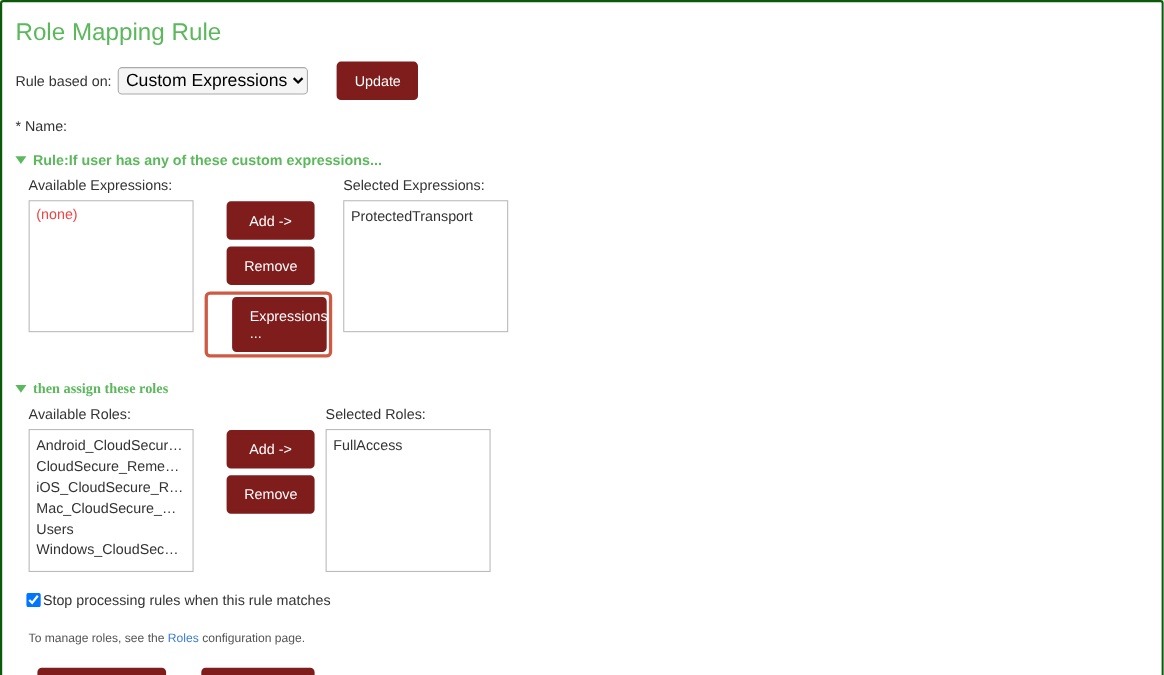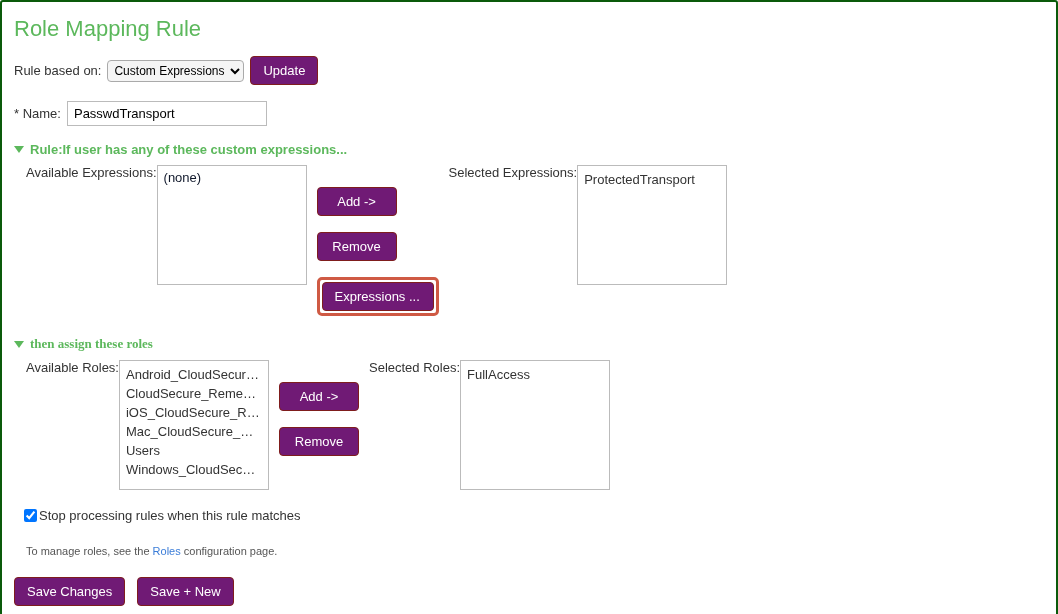--- a/index.html
+++ b/index.html
@@ -5,36 +5,36 @@
   * { box-sizing: border-box; margin: 0; padding: 0; }
   body { font-family: Arial, Helvetica, sans-serif; font-size: 13px; color: #333; background: #fff; width: 1058px; }
   .outer-border { border: 2px solid #0a5a0a; border-radius: 3px; padding: 8px 12px 12px 12px; }
   .breadcrumb { font-size: 12px; margin-bottom: 6px; }
   .breadcrumb a { color: #3b7dd8; text-decoration: none; }
   .breadcrumb .sep { color: #555; margin: 0 3px; }
   .breadcrumb .current { color: #555; }
   h1.page-title { color: #5cb85c; font-size: 22px; font-weight: 500; margin: 6px 0 14px 0; }
   .row { display: flex; align-items: center; gap: 6px; margin-bottom: 16px; }
   .label { font-size: 13px; color: #333; }
-  select.native { font-size: 12px; padding: 2px 2px; border: 1px solid #aaa; border-radius: 4px; background: #f5f5f5; }
-  .btn { background: #701a75; color: #fff; border: 1px solid #7f1d1d; border-radius: 4px; padding: 6px 12px; font-size: 13px; cursor: pointer; display: inline-block; }
+  select.native { font-size: 16px; padding: 2px 2px; border: 1px solid #aaa; border-radius: 4px; background: #f5f5f5; }
+  .btn { background: #7f1d1d; color: #fff; border: 4px solid #7f1d1d; border-radius: 4px; padding: 6px 12px; font-size: 13px; cursor: pointer; display: inline-block; margin-left: 20px; }
   .text-input { border: 1px solid #bbb; padding: 4px 6px; font-size: 13px; width: 200px; }
   .section-header { display: flex; align-items: center; gap: 6px; margin: 10px 0 8px 0; font-size: 13px; font-weight: bold; color: #5cb85c; }
   .section-header .chev { width: 0; height: 0; border-left: 5px solid transparent; border-right: 5px solid transparent; border-top: 7px solid #5cb85c; display: inline-block; }
   .columns { display: flex; align-items: flex-start; gap: 10px; margin-left: 12px; }
-  .listcol { display: flex; flex-direction: row; }
+  .listcol { display: flex; flex-direction: column; }
   .listcol-label { font-size: 13px; margin-bottom: 6px; }
   .listbox { border: 1px solid #bbb; width: 150px; height: 120px; overflow: auto; padding: 4px 6px; font-size: 13px; background: #fff; }
   .listbox.tall { height: 130px; }
   .listbox .item { white-space: nowrap; overflow: hidden; text-overflow: ellipsis; padding: 2px 0; cursor: default; }
-  .listbox .placeholder { color: #0f172a; }
-  .btncol { display: flex; flex-direction: column; gap: 16px; margin-top: 22px; }
+  .listbox .placeholder { color: #ef4444; }
+  .btncol { display: flex; flex-direction: column; gap: 6px; margin-top: 22px; }
   .btncol .btn { text-align: center; }
   .btn-highlight { border: 3px solid #cf5a44; border-radius: 5px; padding: 2px; display: inline-block; }
-  .btn-highlight .btn { width: 112px; text-align: left; padding-left: 12px; }
+  .btn-highlight .btn { width: 86px; text-align: left; padding-left: 12px; }
   .checkbox-row { display: flex; align-items: center; gap: 2px; margin: 18px 0 22px 10px; font-size: 13px; }
   .note { font-size: 11px; color: #555; margin-left: 12px; margin-bottom: 20px; }
   .note a { color: #3b7dd8; text-decoration: none; }
   .footer-buttons { display: flex; gap: 12px; }
 </style>
 </head>
 <body>
 
 <div class="outer-border">
 
@@ -44,21 +44,20 @@
   <div class="row">
     <span class="label">Rule based on:</span>
     <select class="native">
       <option>Custom Expressions</option>
     </select>
     <button class="btn">Update</button>
   </div>
 
   <div class="row">
     <span class="label">* Name:</span>
-    <input type="text" class="text-input" value="PasswdTransport" style="">
   </div>
 
   <div class="section-header">
     <span class="chev"></span>
     <span>Rule:If user has any of these custom expressions...</span>
   </div>
 
   <div class="columns">
     <div class="listcol">
       <span class="listcol-label">Available Expressions:</span>

